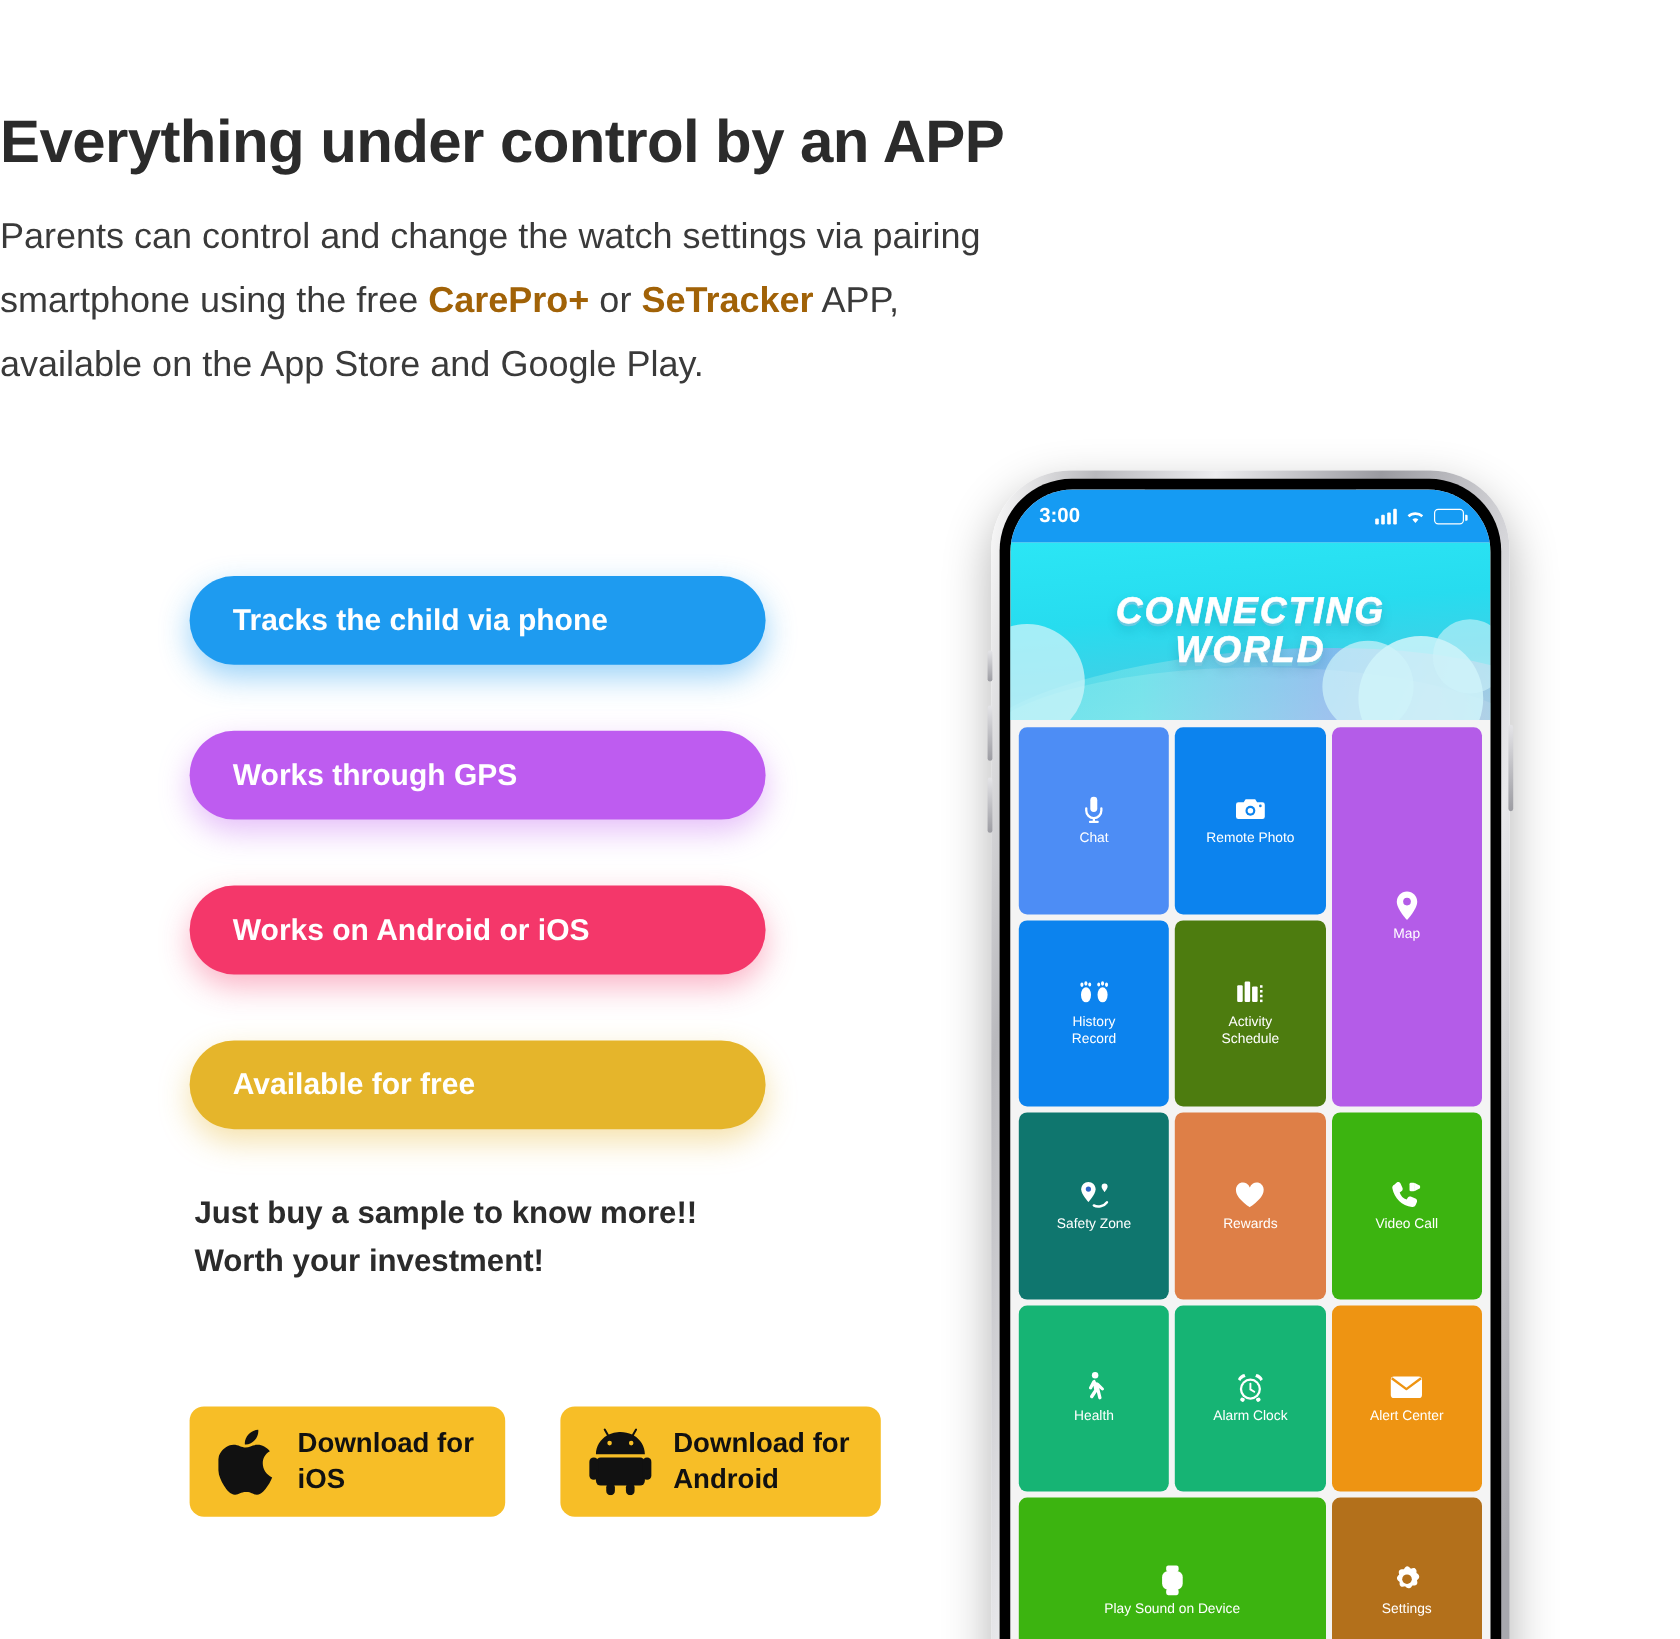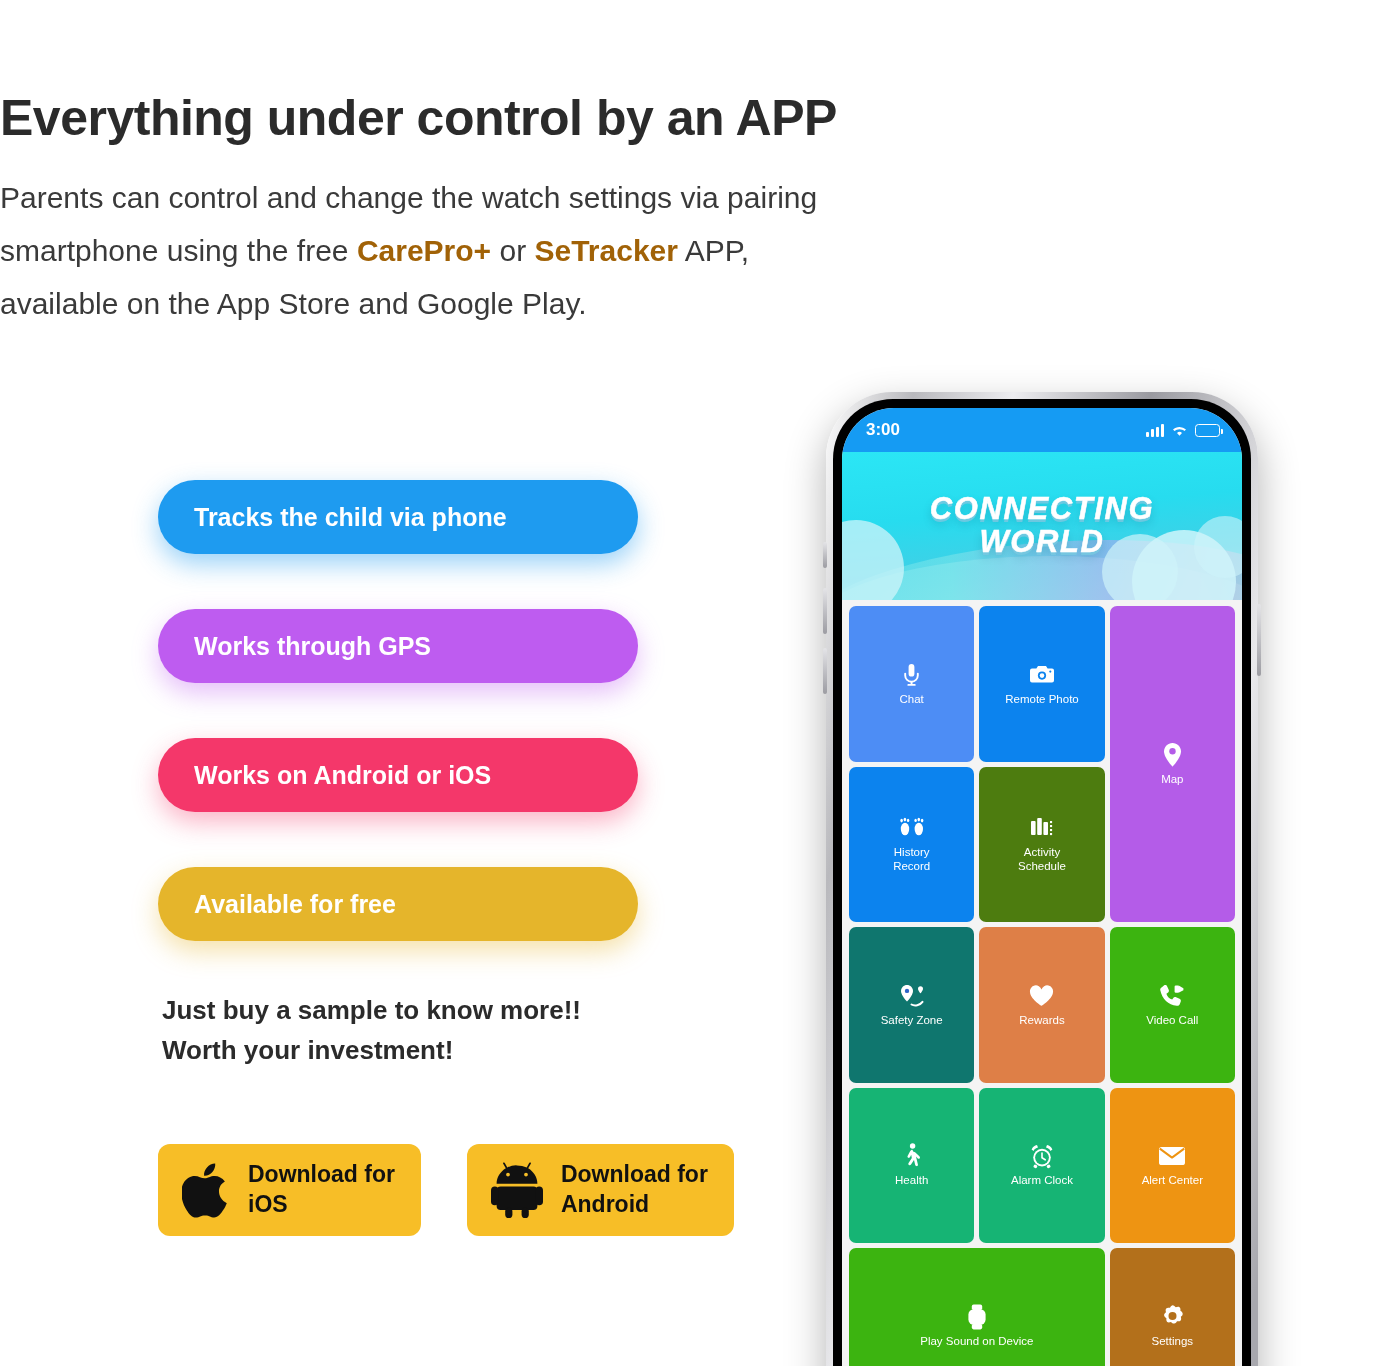--- a/index.html
+++ b/index.html
@@ -39,21 +39,21 @@
   .pill-2 { background: #BE5CF0; box-shadow: 0 10px 26px rgba(190,92,240,0.40); }
   .pill-3 { background: #F4376A; box-shadow: 0 10px 26px rgba(244,55,106,0.38); }
   .pill-4 { background: #E5B52B; box-shadow: 0 10px 26px rgba(229,181,43,0.40); margin-bottom: 0; }
 
   .tagline {
     position: absolute; left: 162px; top: 990px;
     font-size: 26px; font-weight: 700; color: #2b2b2b; line-height: 1.55;
   }
 
   
-  .stores { position: absolute; left: 158px; top: 1144px; display: flex; gap: 46px; }
+  .stores { position: absolute; left: 158px; top: 1172px; display: flex; gap: 46px; }
   .store-btn {
     background: #F7BE27; border-radius: 12px;
     display: flex; align-items: center; gap: 18px;
     padding: 16px 26px 16px 24px;
     min-height: 90px;
   }
   .store-btn .glyph { flex: 0 0 auto; display: flex; align-items: center; }
   .store-btn .lbl {
     font-size: 23px; font-weight: 700; color: #111; line-height: 1.3;
     white-space: pre-line;

